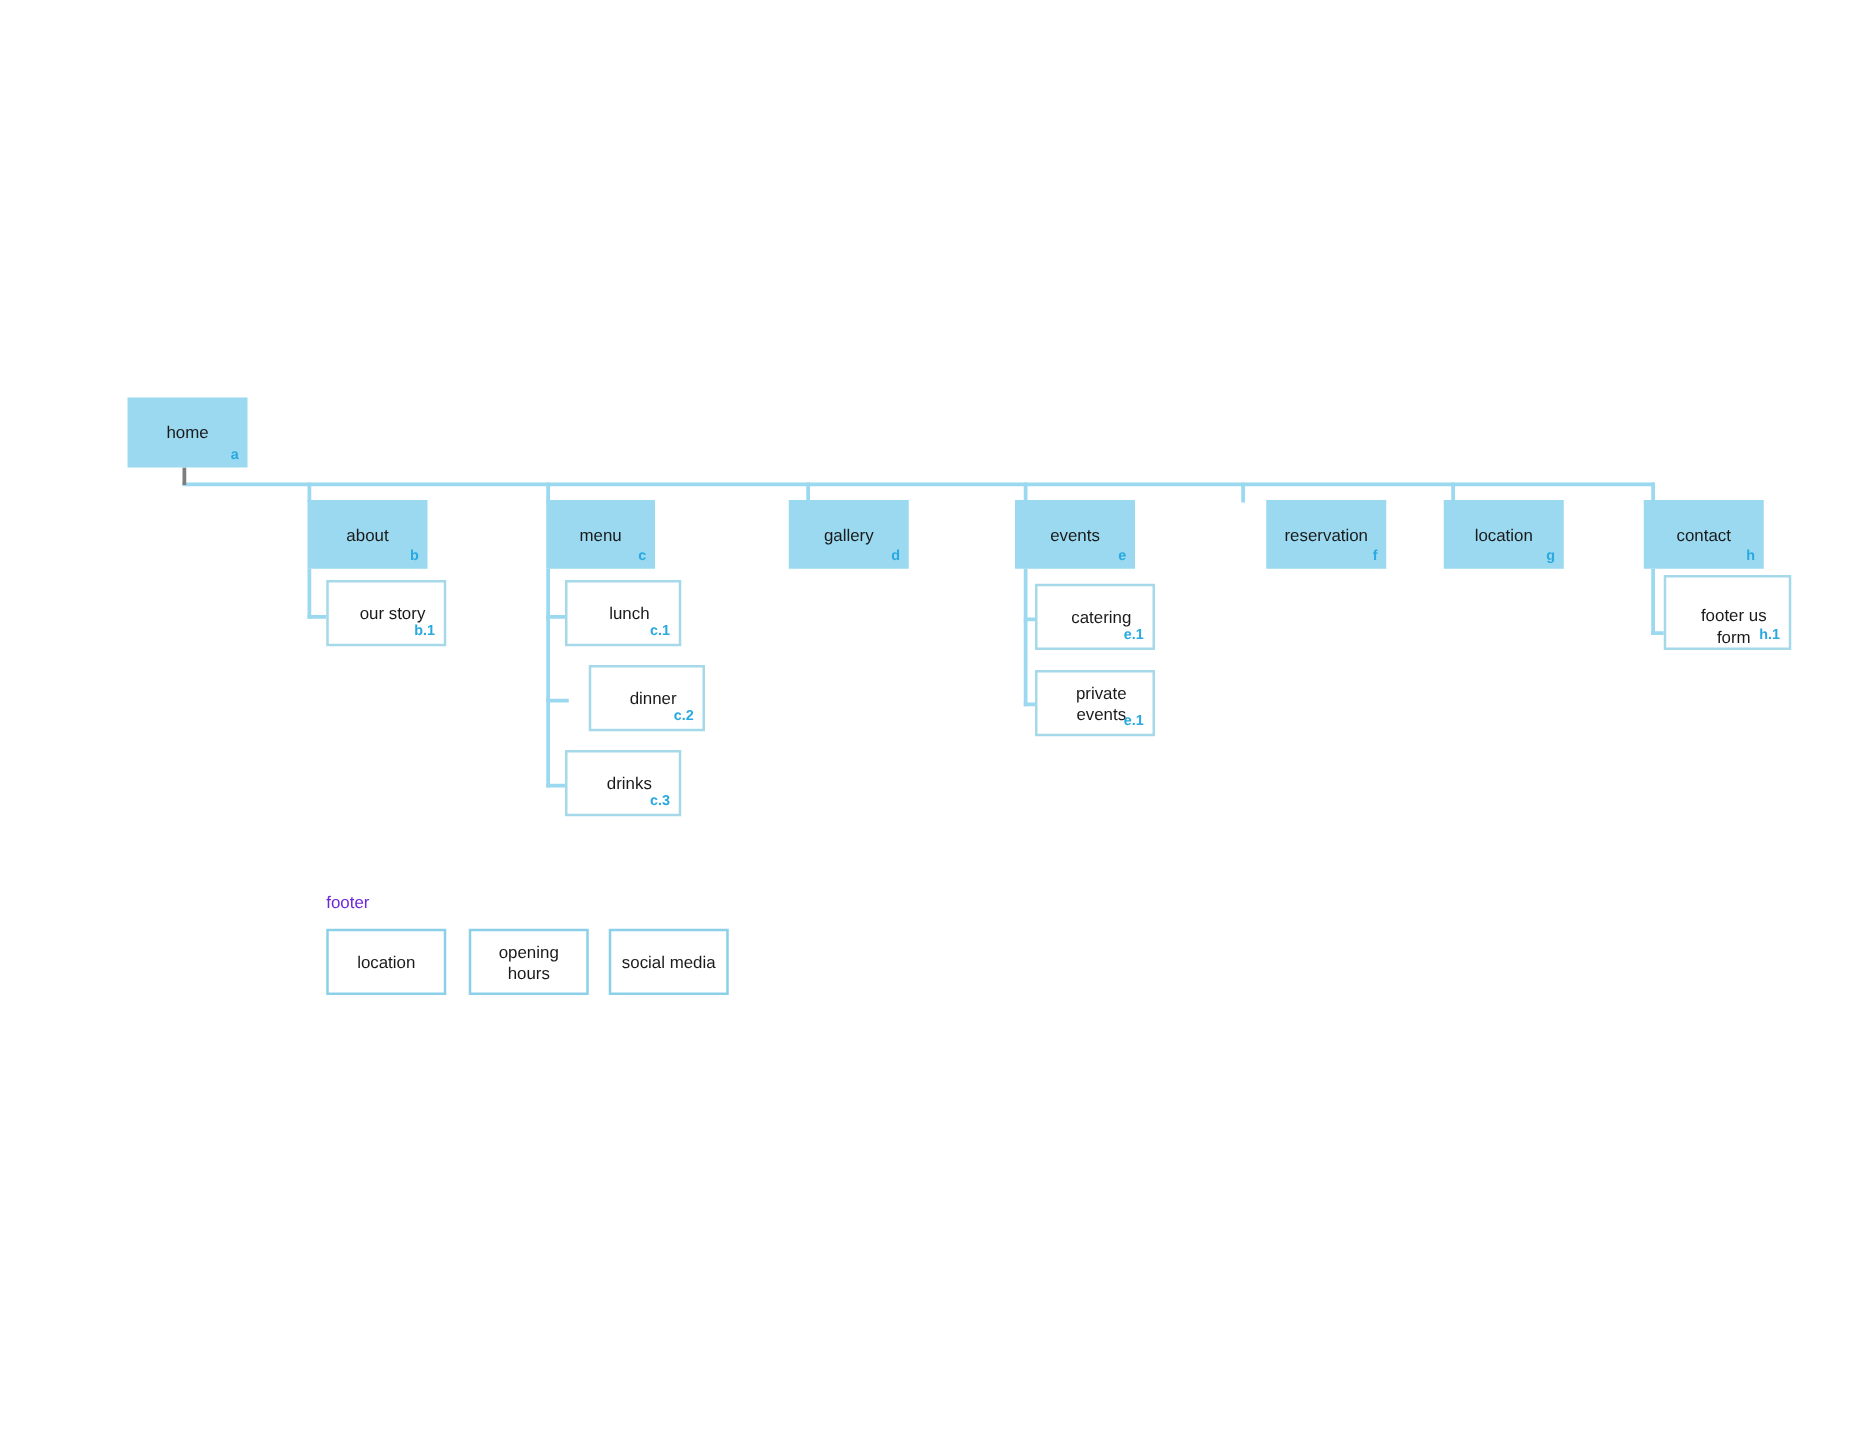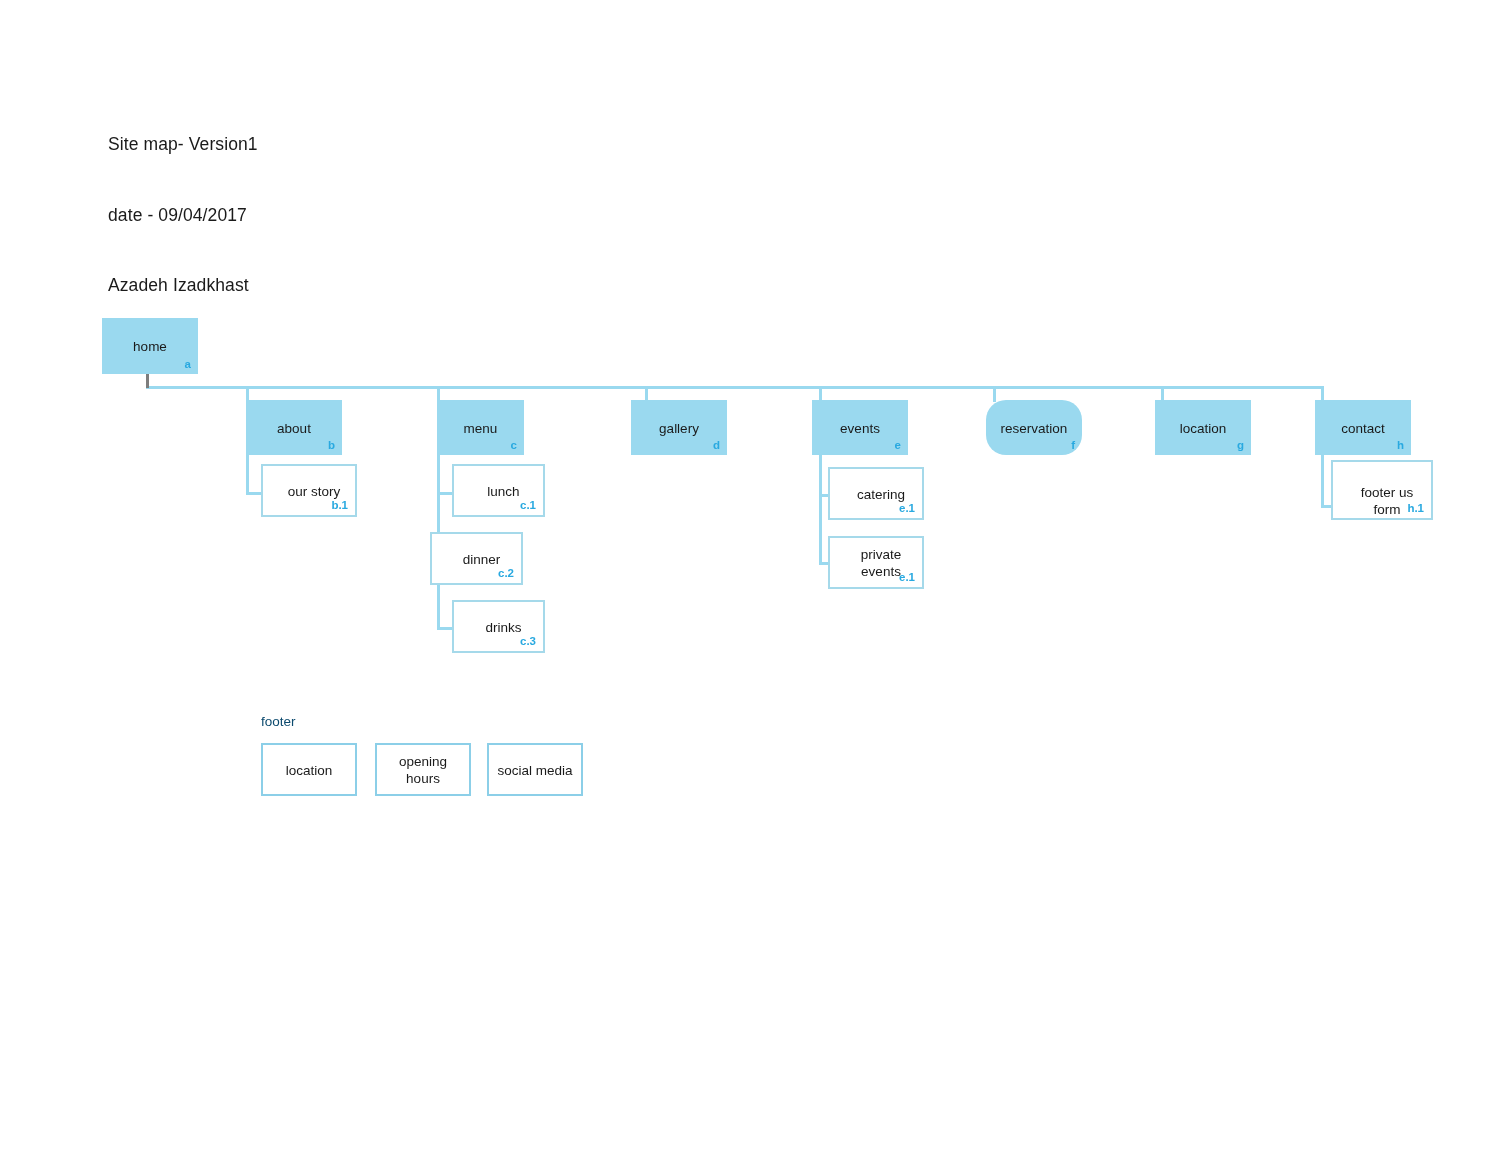--- a/index.html
+++ b/index.html
@@ -102,34 +102,29 @@
     background: #7d7d7d;
     z-index: 2;
   }
 
   
   #footer-caption {
     position: absolute;
     left: 261px;
     top: 713px;
     font-size: 13.5px;
-    color: #0c4a6e;
+    color: #6d28d9;
     line-height: 17px;
   }
 </style>
 </head>
 <body>
 
 <div id="canvas">
 
-  <div id="title-block">
-    <div>Site map- Version1</div>
-    <div>date - 09/04/2017</div>
-    <div>Azadeh Izadkhast</div>
-  </div>
 
   <div class="conn gray" style="left:146px; top:374px; width:3px; height:14px;"></div>
 
   <div class="conn" style="left:146px; top:386px; width:1178px; height:3px;"></div>
 
   <div class="conn" style="left:246px; top:386px; width:3px; height:16px;"></div>
   <div class="conn" style="left:437px; top:386px; width:3px; height:16px;"></div>
   <div class="conn" style="left:645px; top:386px; width:3px; height:16px;"></div>
   <div class="conn" style="left:819px; top:386px; width:3px; height:16px;"></div>
   <div class="conn" style="left:993px; top:386px; width:3px; height:16px;"></div>
@@ -169,21 +164,21 @@
   <div class="node filled" style="left:631px; top:400px; width:96px; height:55px;">
     <span class="node-label">gallery</span>
     <span class="node-id">d</span>
   </div>
 
   <div class="node filled" style="left:812px; top:400px; width:96px; height:55px;">
     <span class="node-label">events</span>
     <span class="node-id">e</span>
   </div>
 
-  <div class="node filled" style="left:986px; top:400px; width:96px; height:55px;border-radius:20px;">
+  <div class="node filled" style="left:1013px; top:400px; width:96px; height:55px;">
     <span class="node-label">reservation</span>
     <span class="node-id">f</span>
   </div>
 
   <div class="node filled" style="left:1155px; top:400px; width:96px; height:55px;">
     <span class="node-label">location</span>
     <span class="node-id">g</span>
   </div>
 
   <div class="node filled" style="left:1315px; top:400px; width:96px; height:55px;">
@@ -193,21 +188,21 @@
 
   <div class="node outlined" style="left:261px; top:464px; width:96px; height:53px;">
     <span class="node-label">our story</span>
     <span class="node-id">b.1</span>
   </div>
 
   <div class="node outlined" style="left:452px; top:464px; width:93px; height:53px;">
     <span class="node-label">lunch</span>
     <span class="node-id">c.1</span>
   </div>
-  <div class="node outlined" style="left:430px; top:532px; width:93px; height:53px;">
+  <div class="node outlined" style="left:471px; top:532px; width:93px; height:53px;">
     <span class="node-label">dinner</span>
     <span class="node-id">c.2</span>
   </div>
   <div class="node outlined" style="left:452px; top:600px; width:93px; height:53px;padding-left:40px;">
     <span class="node-label">drinks</span>
     <span class="node-id">c.3</span>
   </div>
 
   <div class="node outlined" style="left:828px; top:467px; width:96px; height:53px;">
     <span class="node-label">catering</span>

